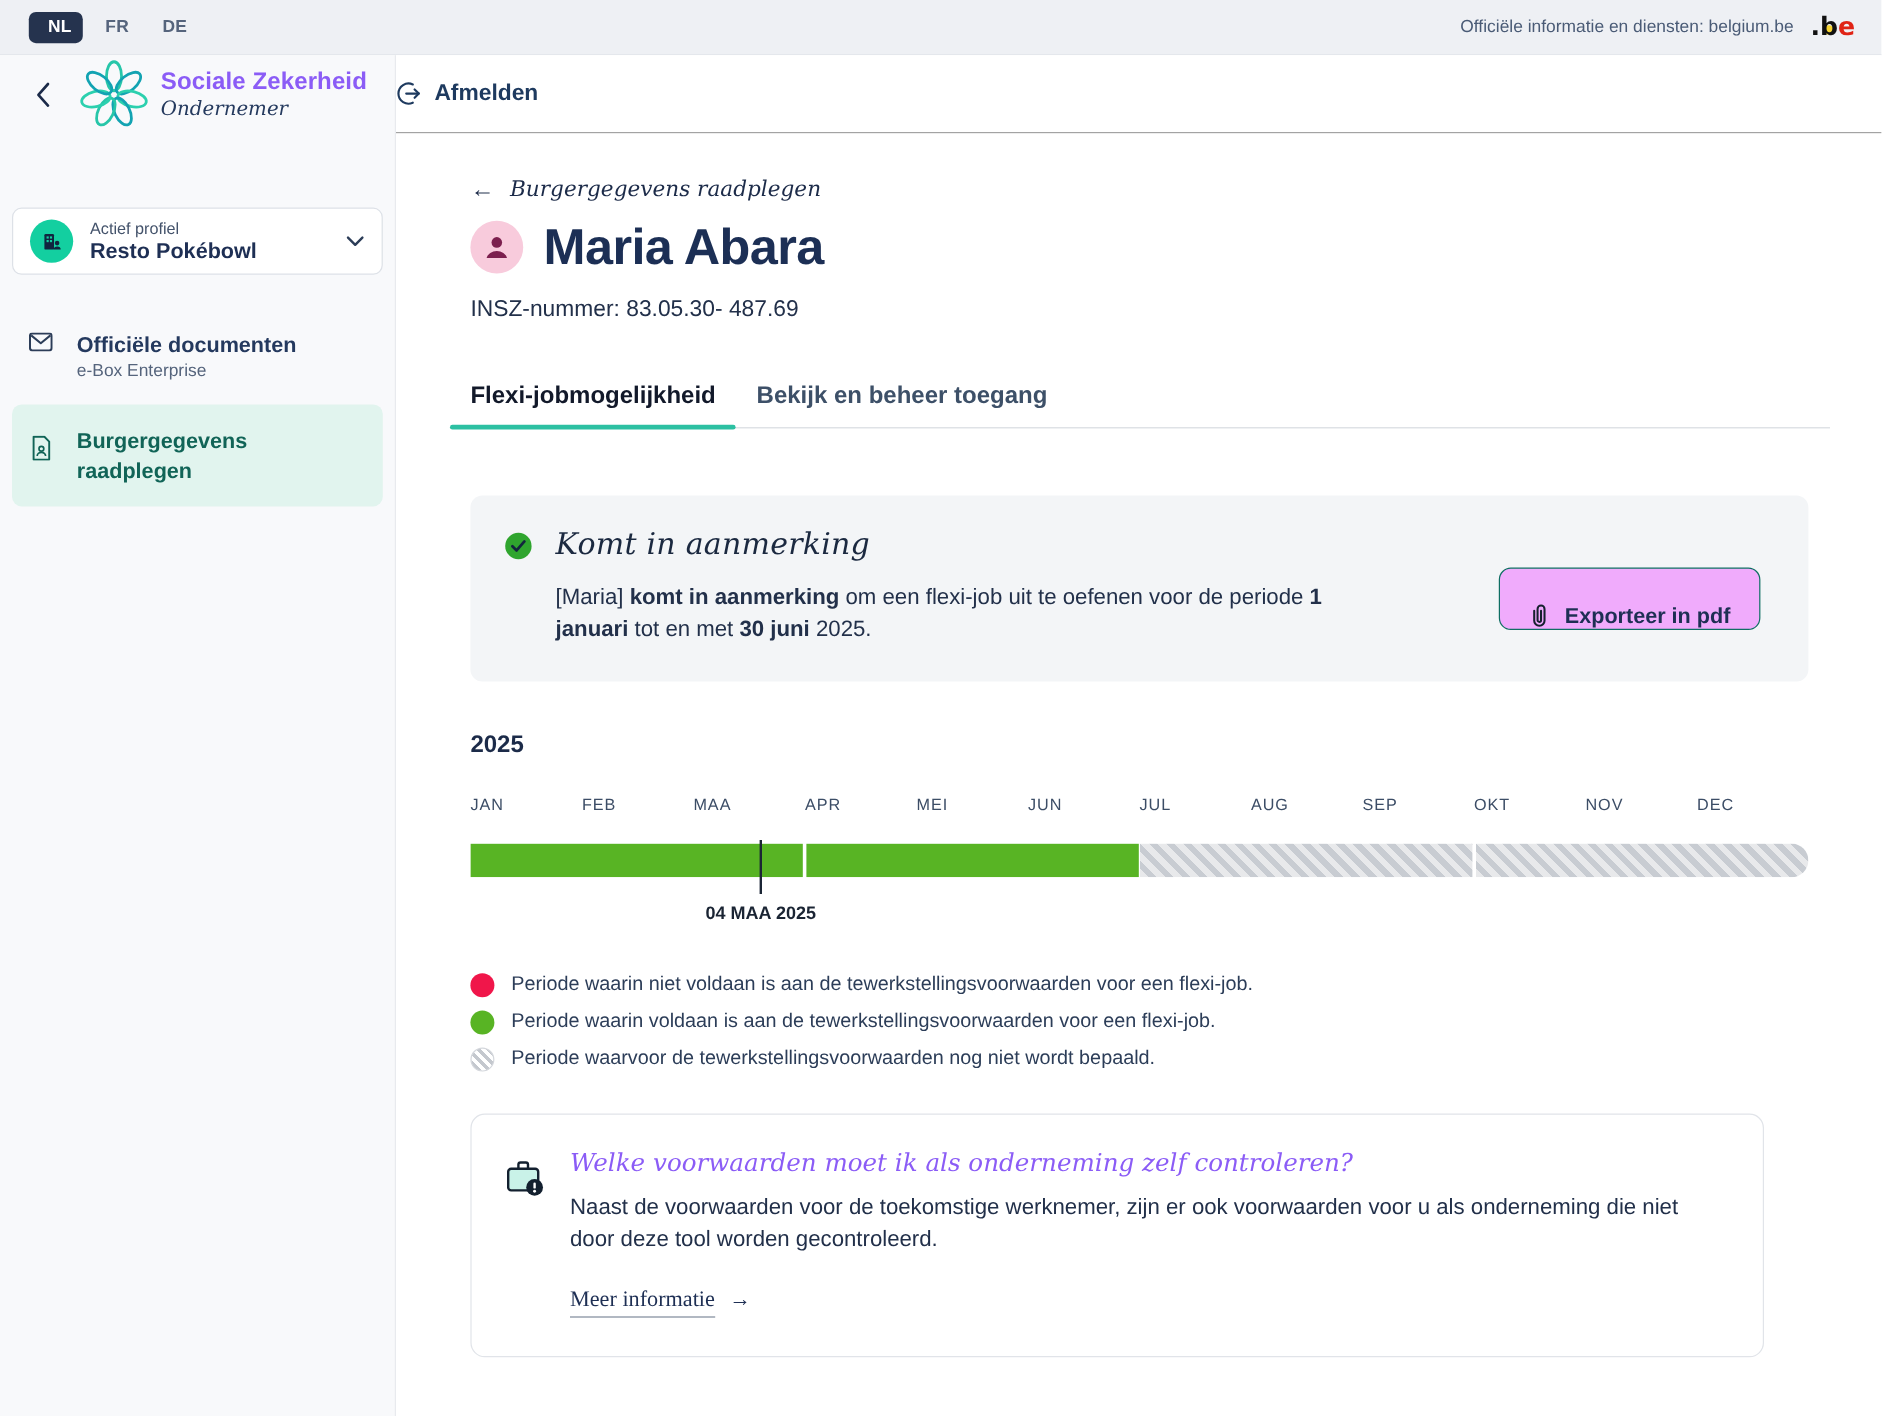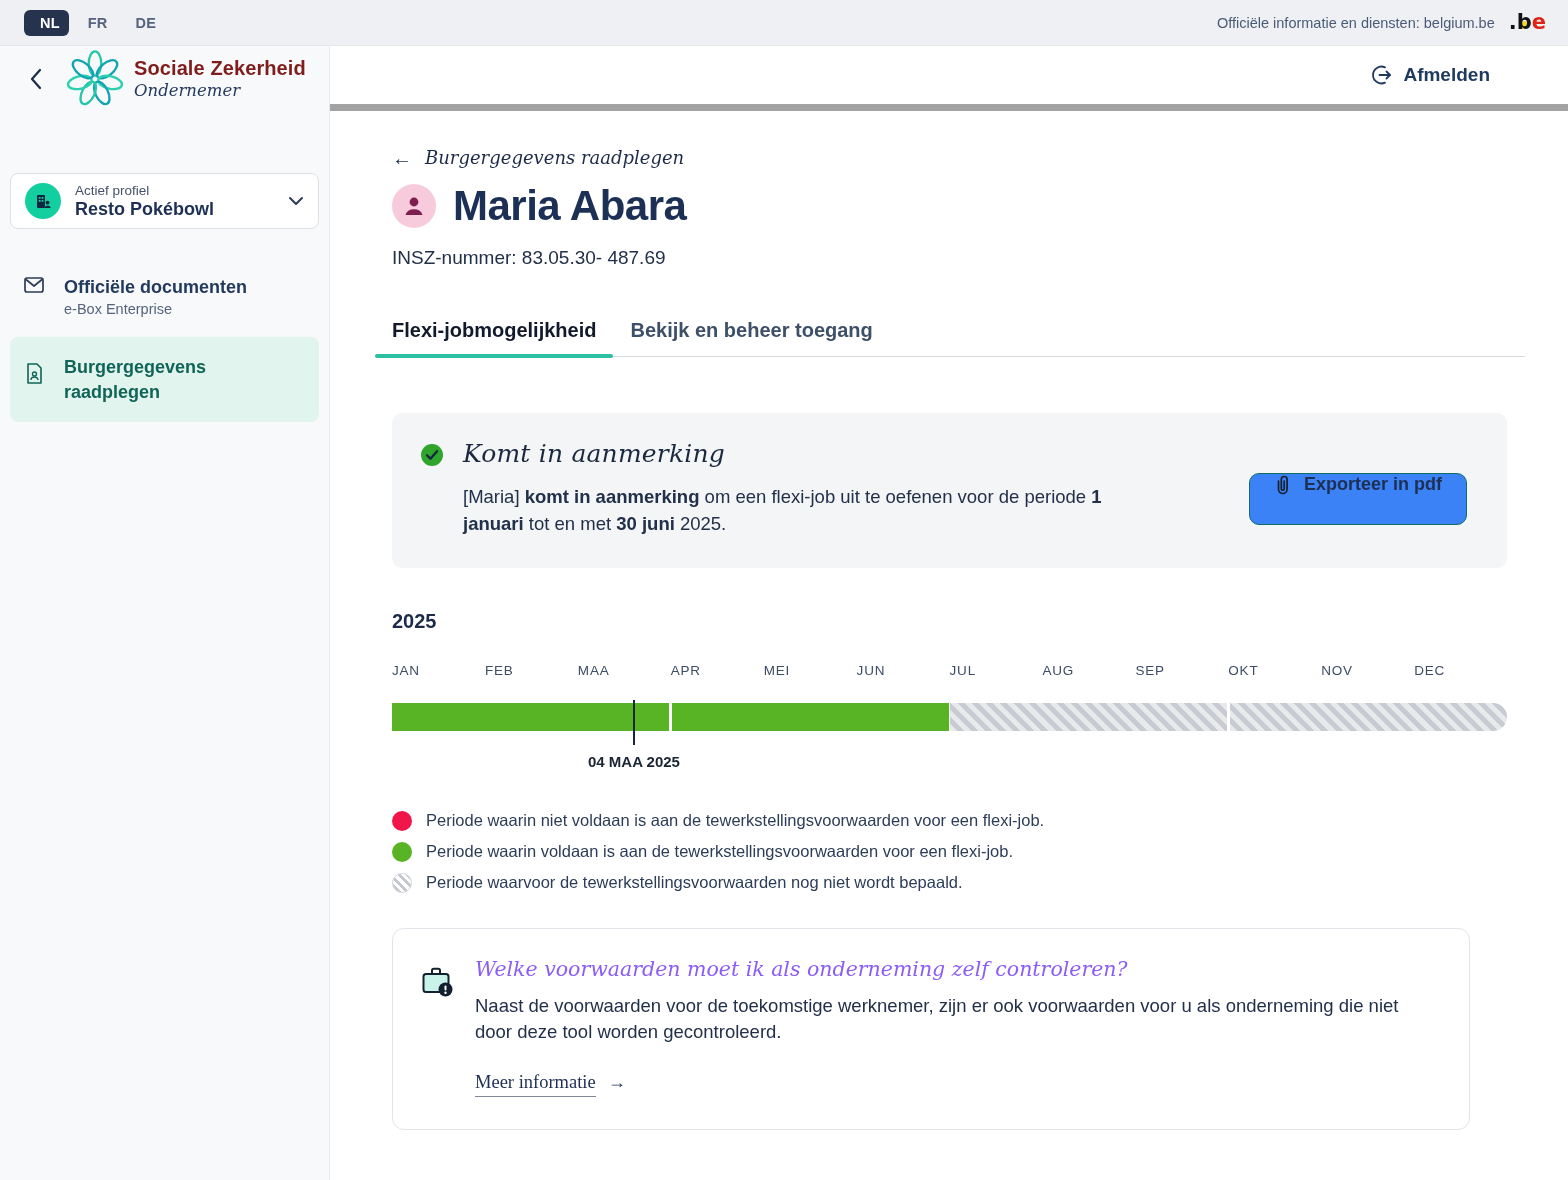--- a/index.html
+++ b/index.html
@@ -35,21 +35,21 @@
   .shell { display:flex; height:1134px; }
   .sidebar {
     width:330px; min-width:330px; background:#f8f9fb;
     border-right:1px solid #e8eaee; display:flex; flex-direction:column;
   }
   .sidebar-head {
     height:65px; display:flex; align-items:center; gap:8px; padding:0 10px 0 22px;
   }
   .collapse-btn { width:28px; height:28px; display:flex; align-items:center; justify-content:center; cursor:pointer; }
   .brand { display:flex; align-items:center; gap:10px; margin-left:8px; }
-  .brand-text .brand-title { font-size:20px; font-weight:800; color:#7f1d1d; line-height:1.05; letter-spacing:.1px; }
+  .brand-text .brand-title { font-size:20px; font-weight:800; color:#8b5cf6; line-height:1.05; letter-spacing:.1px; }
   .brand-text .brand-sub { font-family:"DejaVu Serif", serif; font-style:italic; font-size:16.5px; color:#253a5e; margin-top:2px; }
 
   .profile-card {
     margin:62px 10px 0 10px; background:#ffffff; border:1px solid #dde1e7;
     border-radius:8px; height:56px; display:flex; align-items:center;
     padding:0 14px; gap:14px; cursor:pointer;
   }
   .profile-avatar {
     width:36px; height:36px; border-radius:50%; background:#13cfa0;
     display:flex; align-items:center; justify-content:center; flex:none;
@@ -68,22 +68,22 @@
   .nav-sub { font-size:14.5px; color:#55647c; margin-top:2px; }
   .nav-item.active { background:#e1f4ee; }
   .nav-item.active .nav-title { color:#116457; }
   .nav-item.active .nav-icon { margin-top:8px; }
   .nav-item.active { padding-top:18px; padding-bottom:18px; }
   .nav-item.active .nav-title { max-width:160px; }
 
   
   .main { flex:1; display:flex; flex-direction:column; background:#ffffff; }
   .main-head {
-    height:65px; border-bottom:7px solid #a3a3a3; display:flex;
-    align-items:center; justify-content:flex-end; padding:0 78px 0 0;
+    height:65px; border-bottom:1px solid #a3a3a3; display:flex;
+    align-items:center; padding:0 78px 0 0;
   }
   .logout { display:flex; align-items:center; gap:10px; cursor:pointer; }
   .logout-label { font-size:19px; font-weight:800; color:#1e3a5f; }
 
   .content { padding:36px 43px 0 45px; }
   .inset { margin-left:17px; }
 
   .breadcrumb { display:flex; align-items:center; gap:13px; cursor:pointer; }
   .breadcrumb-arrow { font-size:20px; color:#1c2b49; line-height:1; }
   .breadcrumb-label {
@@ -123,22 +123,22 @@
   .status-body { font-size:18.5px; color:#22304a; line-height:1.45; margin-top:16px; }
   .status-body .b { font-weight:800; }
   .text-link {
     display:inline-block; font-size:18.5px; color:#1e2f54; cursor:pointer;
     border-bottom:1px solid #7e8a9a; padding-bottom:3px;
   }
   .status-link-row { margin-top:22px; }
   .link-arrow { font-size:18px; color:#1e2f54; margin-left:8px; }
   .export-btn {
     position:absolute; right:40px; top:60px; height:52px; padding:0 24px;
-    background:#3b82f6; border:1px solid #0e6e63; border-radius:10px;
-    display:flex; align-items:flex-start; gap:12px; cursor:pointer;
+    background:#f0abfc; border:1px solid #0e6e63; border-radius:10px;
+    display:flex; align-items:flex-end; gap:12px; cursor:pointer;
   }
   .export-label { font-size:18px; font-weight:800; color:#1e2f54; }
 
   
   .timeline { margin-top:42px; width:1115px; }
   .timeline-year { font-size:20px; font-weight:800; color:#1c2b49; }
   .months { display:flex; margin-top:30px; }
   .month { flex:1; font-size:13.5px; color:#3c4d66; letter-spacing:.8px; font-weight:400; }
   .bar-wrap { position:relative; margin-top:25px; height:66px; }
   .bar {

